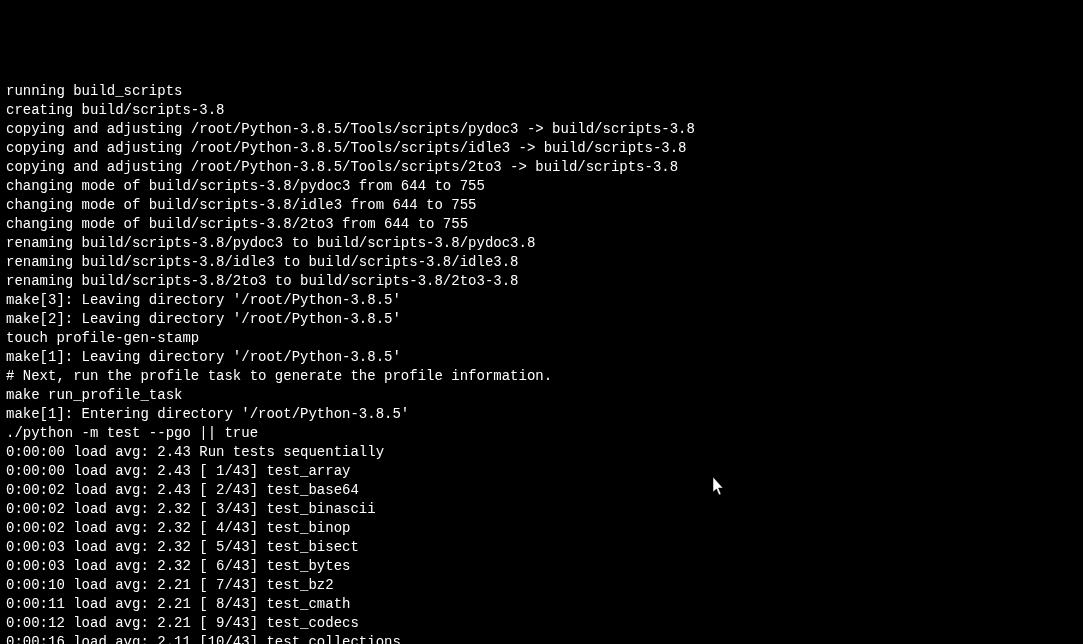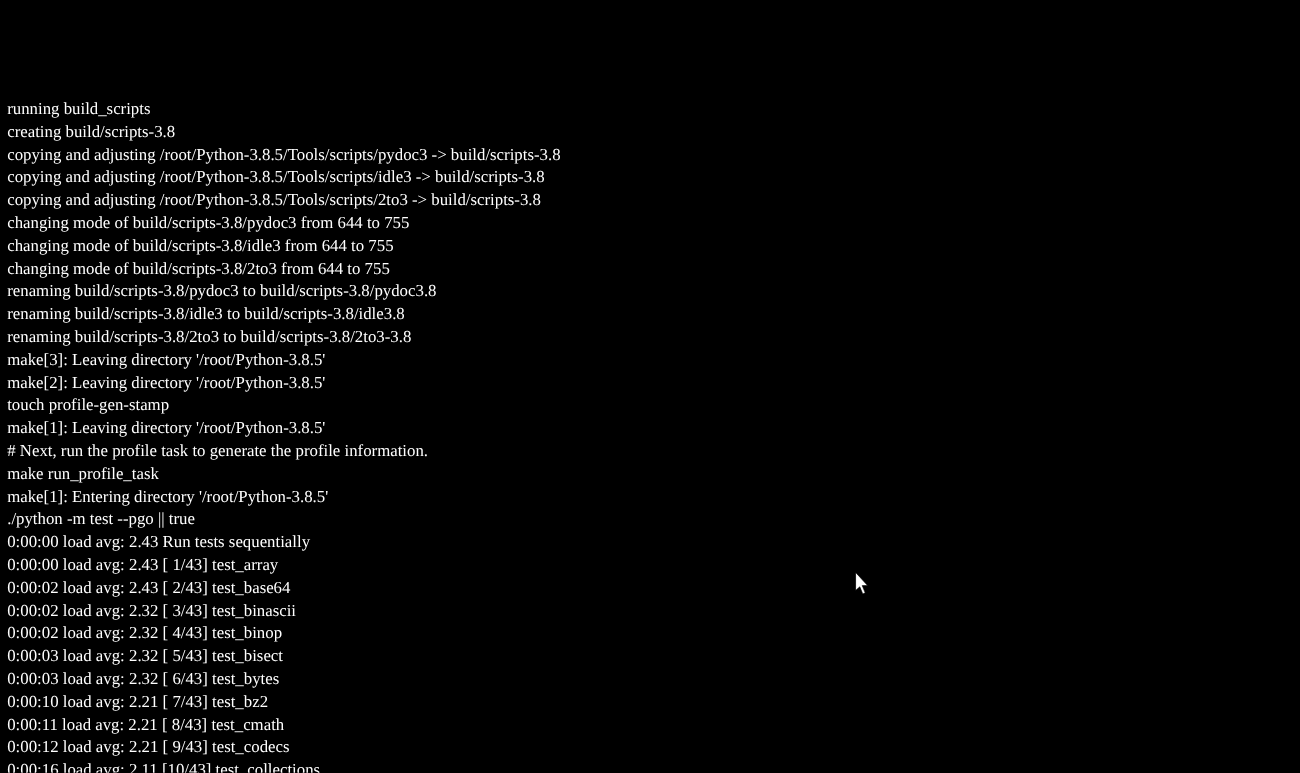--- a/index.html
+++ b/index.html
@@ -15,21 +15,20 @@
       line-height: 19px;
       padding: 6px;
       width: 1083px;
       height: 644px;
       overflow: hidden;
       white-space: pre;
       position: relative;
     }
     .terminal-line {
       display: block;
-      font-family: Liberation Serif, serif;
     }
     .mouse-pointer {
       position: absolute;
       left: 713px;
       top: 477px;
       pointer-events: none;
     }
   </style>
 </head>
 <body>

